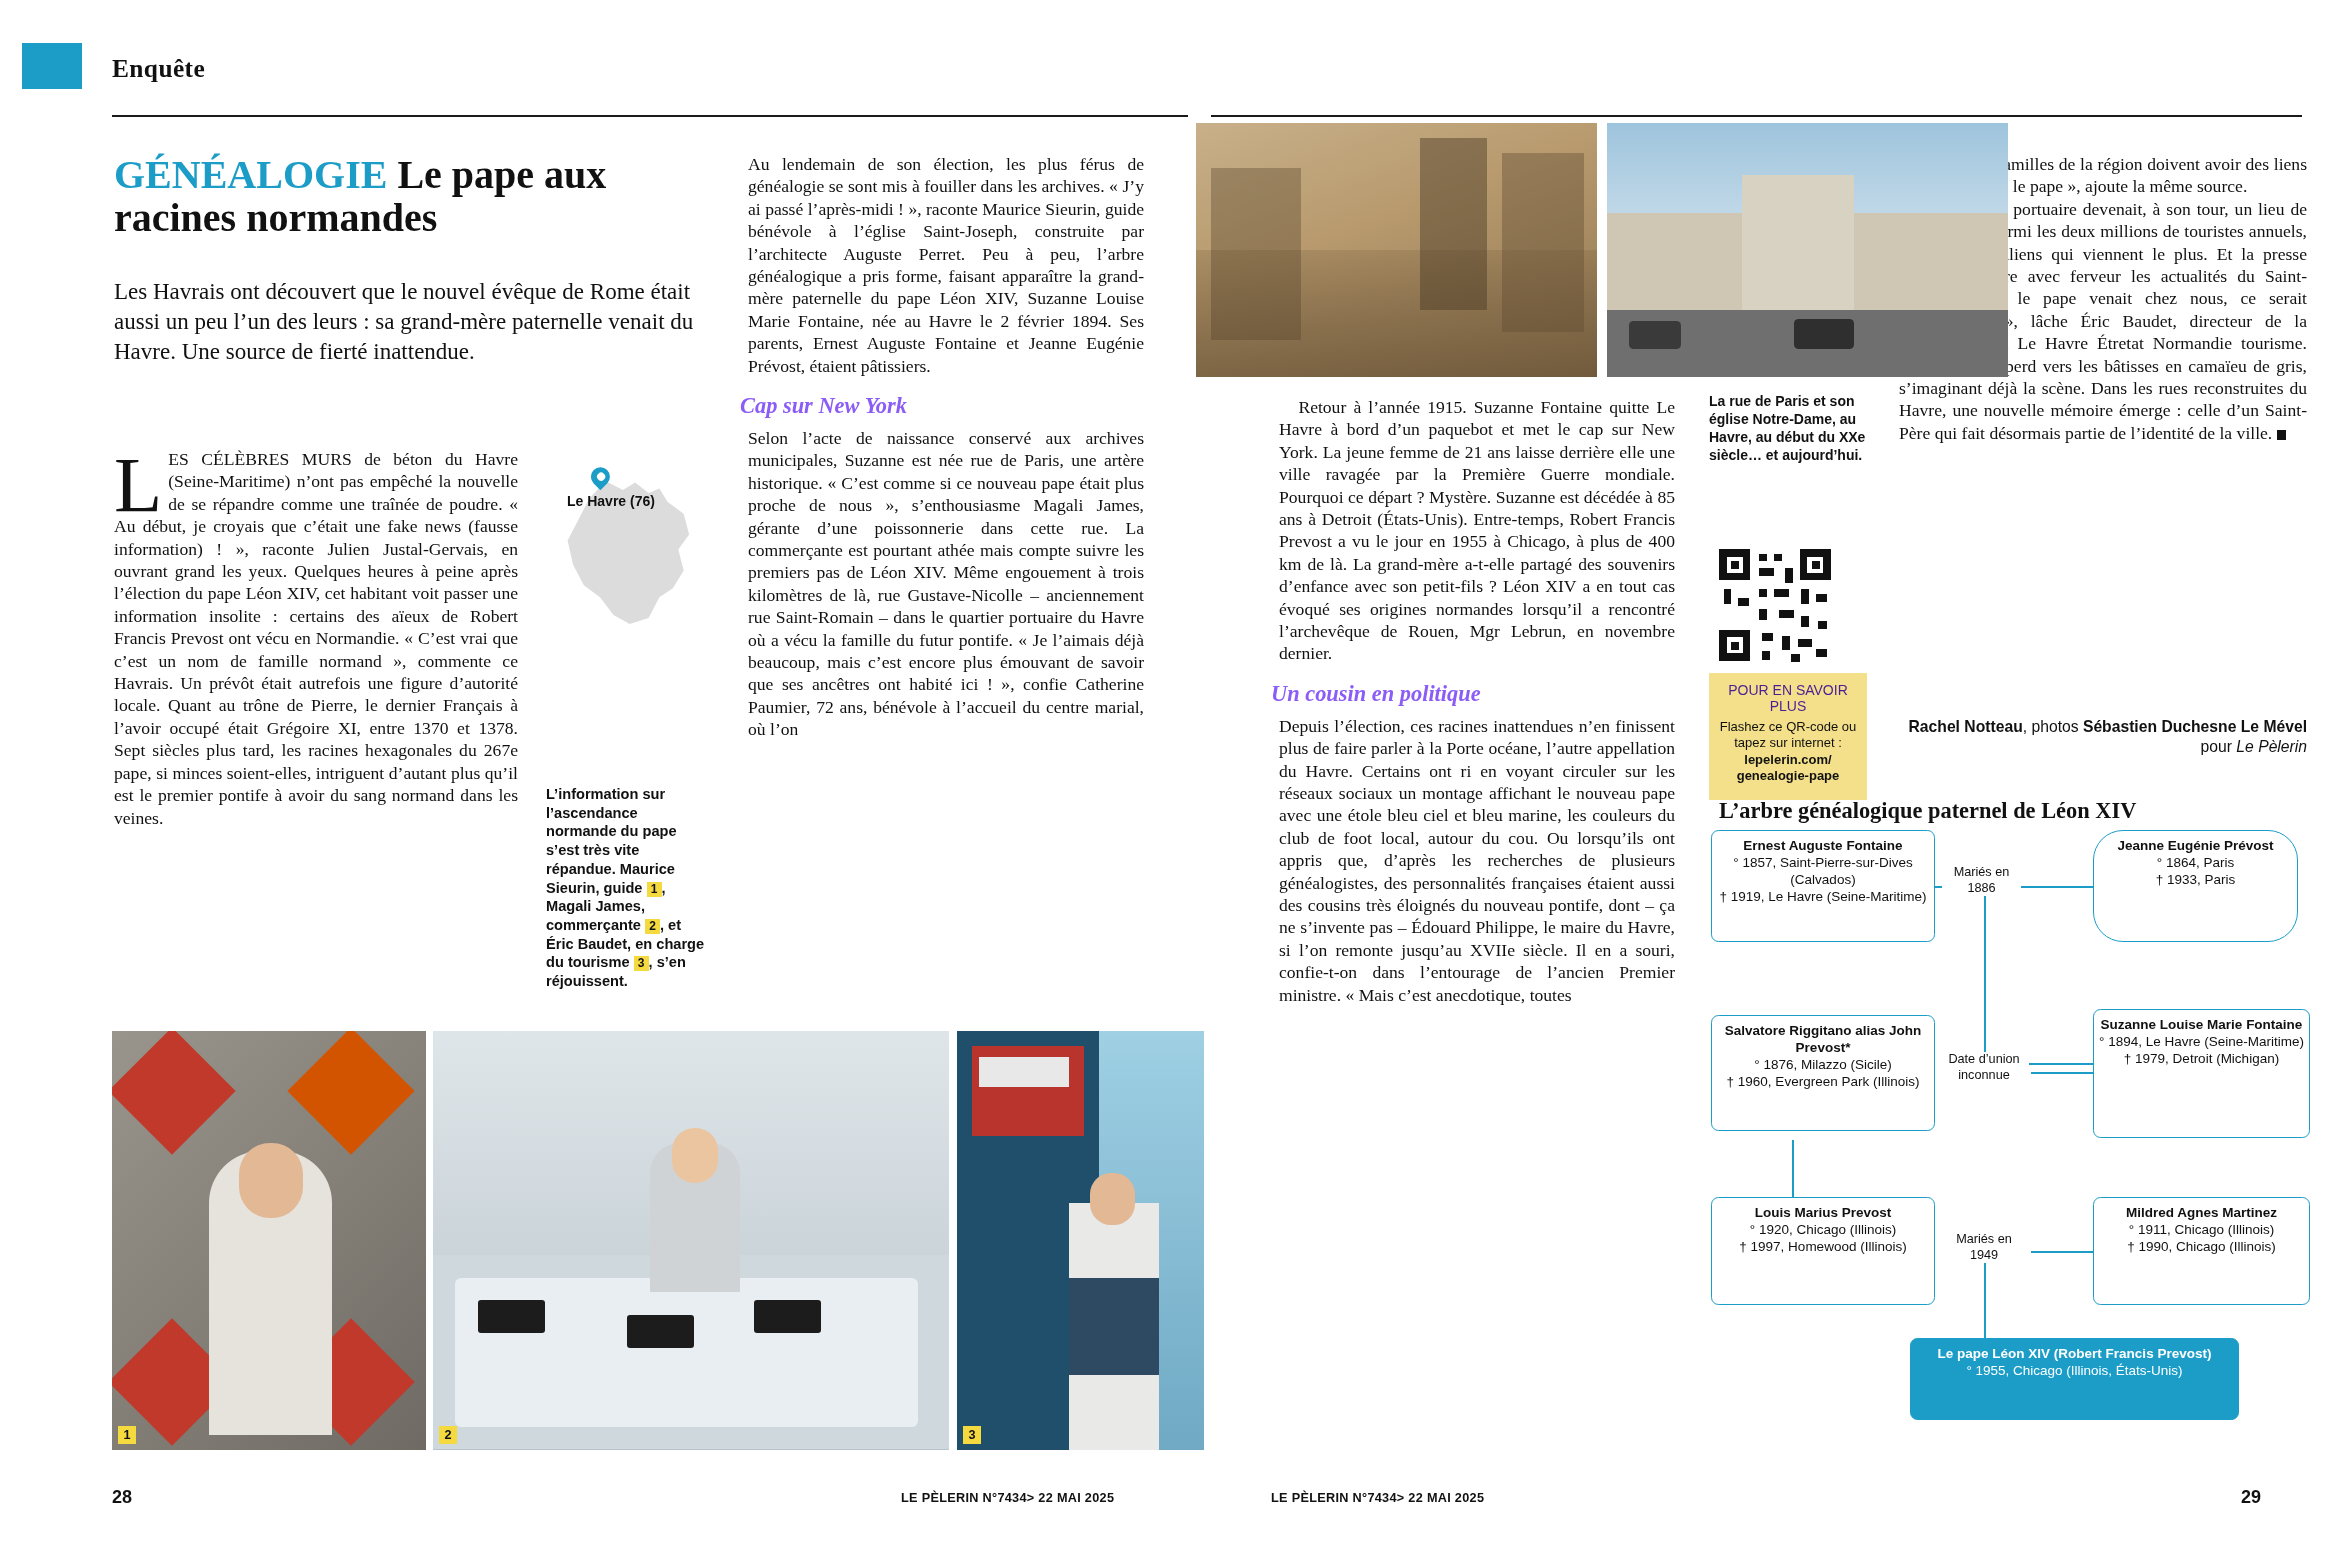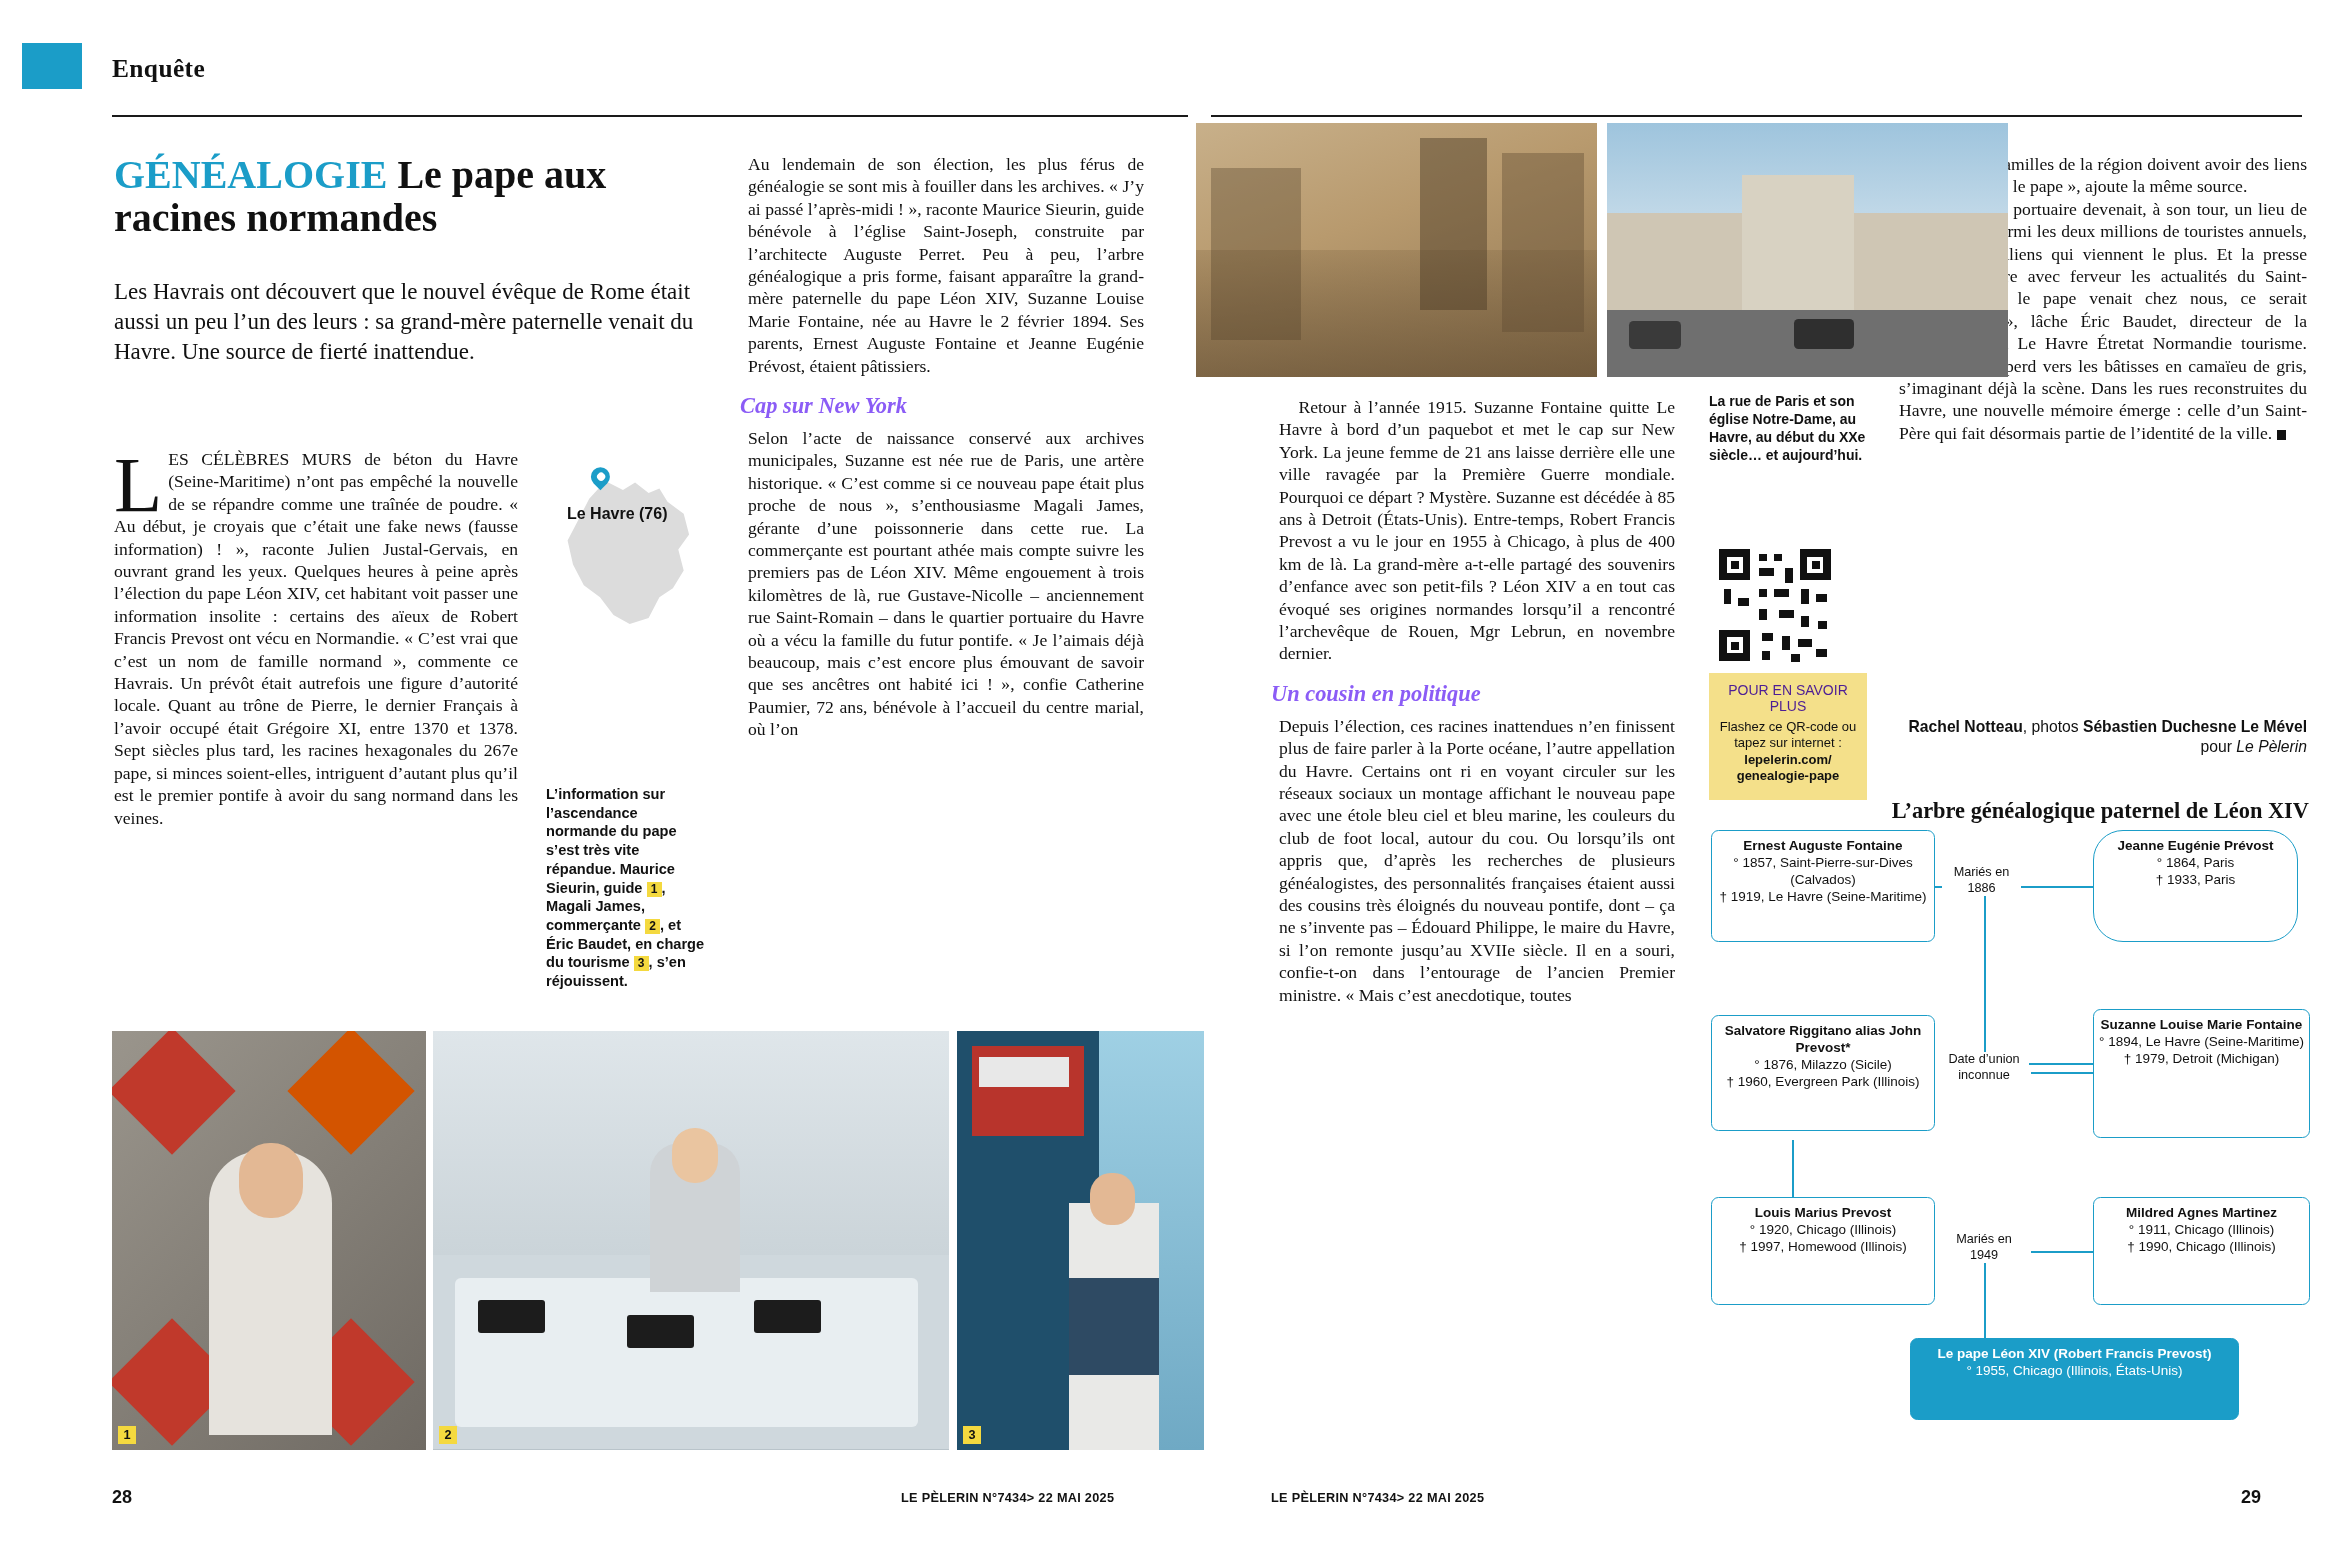--- a/index.html
+++ b/index.html
@@ -56,22 +56,22 @@
     position:absolute;left:13.5px;top:45px;width:135px;height:149px;
     background:#dcdcdc;
     clip-path:polygon(34% 2%,47% 8%,56% 3%,66% 10%,74% 7%,80% 16%,92% 24%,96% 38%,88% 48%,92% 62%,84% 74%,74% 80%,66% 94%,52% 98%,40% 92%,30% 80%,18% 72%,10% 58%,6% 42%,14% 28%,22% 14%);
   }
   .map-pin{
     position:absolute;left:45px;top:34px;width:19.4px;height:19.4px;border-radius:50% 50% 50% 0;
     background:#1b9dc8;transform:rotate(-45deg);
   }
   .map-pin:after{content:"";position:absolute;left:6px;top:6px;width:7.5px;height:7.5px;border-radius:50%;background:#fff;}
   .map-label{
-    position:absolute;left:21px;top:72px;font-family:"Liberation Sans",sans-serif;
-    font-size:16px;color:#111;font-weight:bold;
+    position:absolute;left:21px;top:60px;font-family:"Liberation Sans",sans-serif;
+    font-size:14px;color:#111;font-weight:bold;
   }
   
   .note{
     position:absolute;left:546px;top:785px;width:161px;
     font-family:"Liberation Sans",sans-serif;font-size:14.6px;line-height:18.7px;
     font-weight:bold;color:#111;
   }
   .numchip{
     display:inline-block;background:#f4d93f;color:#111;width:15px;height:15px;
     text-align:center;line-height:15px;font-size:12px;font-weight:bold;
@@ -108,21 +108,21 @@
   }
   .savoir-link{font-weight:bold;}
   .byline{
     position:absolute;left:1891px;top:717px;width:416px;
     font-family:"Liberation Sans",sans-serif;font-size:15.7px;line-height:20px;color:#111;
     text-align:right;
   }
   .byline b{font-weight:bold;}
   
   .tree-title{
-    position:absolute;left:1719px;top:798px;width:590px;text-align:right;
+    position:absolute;left:1719px;top:798px;width:590px;text-align:left;
     font-family:"Liberation Serif",serif;font-weight:bold;font-size:22.4px;color:#111;
   }
   .node{
     position:absolute;border:1.5px solid #1b9dc8;border-radius:7.5px;background:#fff;
     font-family:"Liberation Sans",sans-serif;font-size:13.5px;line-height:17px;
     color:#111;text-align:center;padding:6px 4.5px;box-sizing:border-box;
   }
   .node b{font-weight:bold;}
   .node.pope{background:#1b9dc8;color:#fff;border-color:#1b9dc8;}
   .link-lbl{

